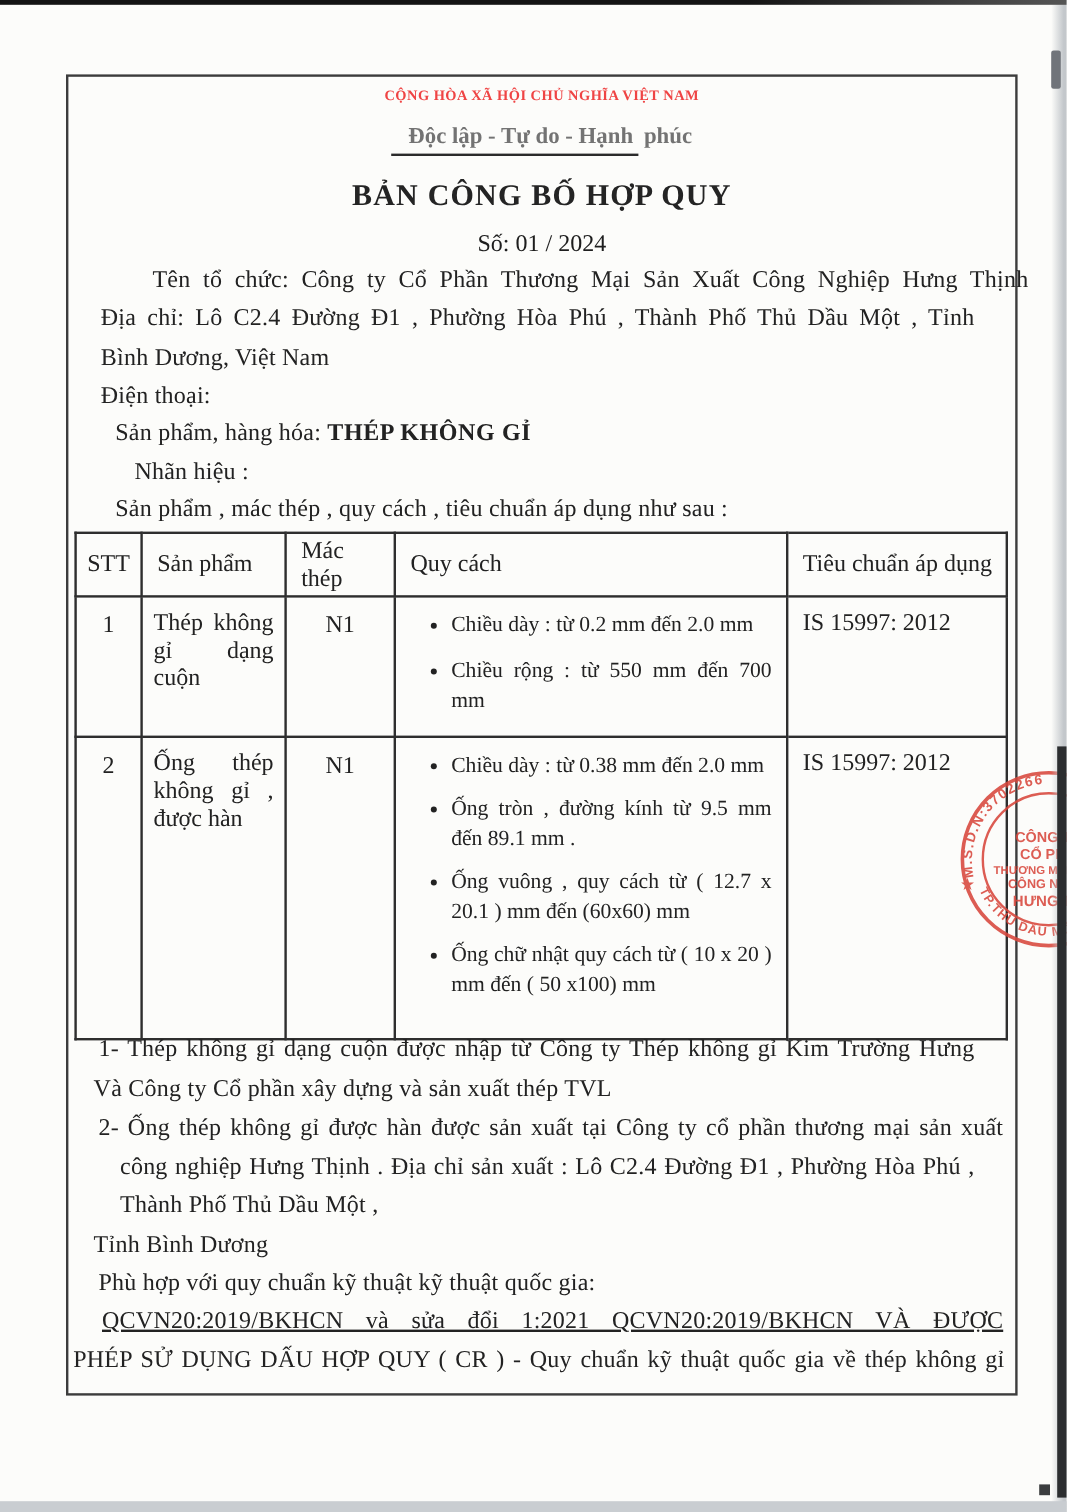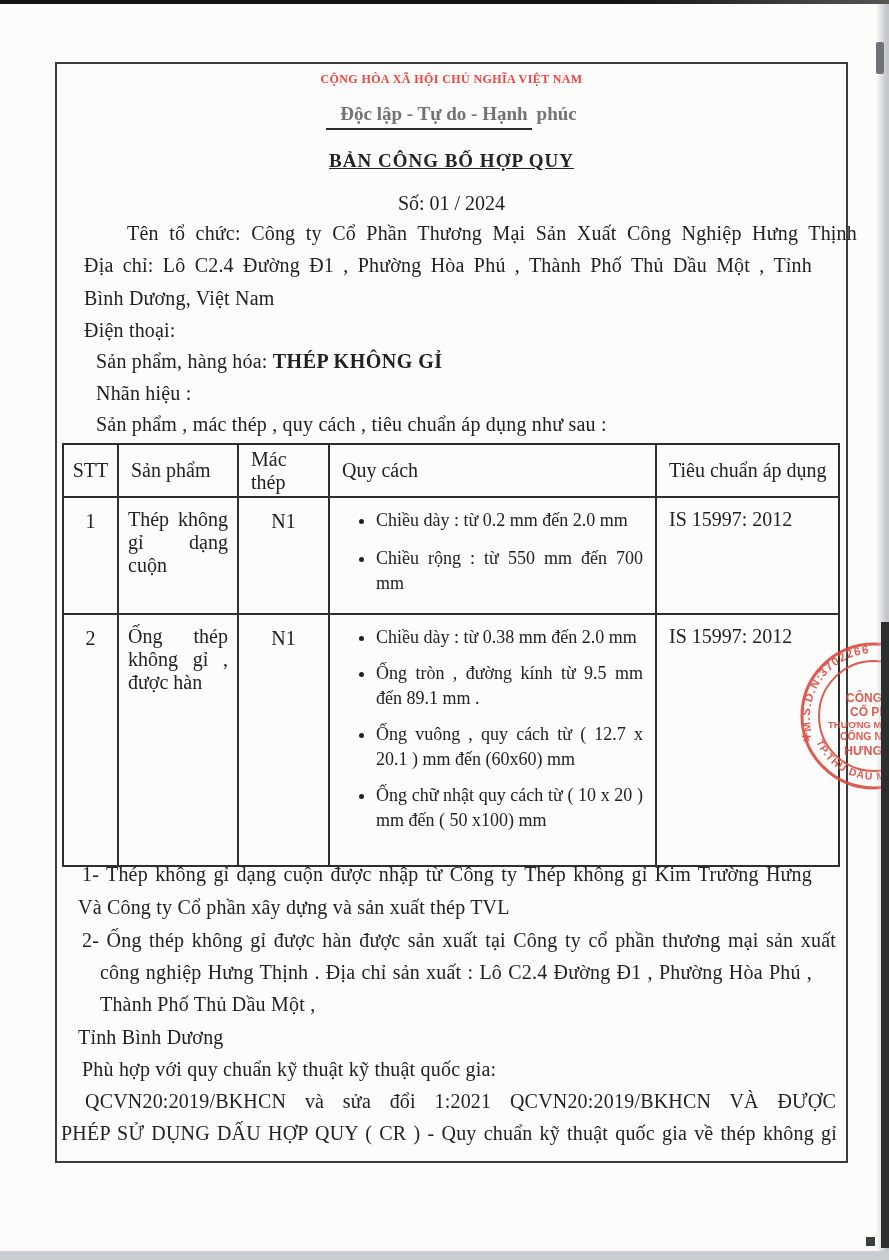--- a/index.html
+++ b/index.html
@@ -17,32 +17,32 @@
   .scan-bottom{position:absolute;left:0;top:1251px;width:889px;height:9px;background:#c9cdd1;z-index:9;}
   .scan-dot-br{position:absolute;left:866px;top:1237px;width:9px;height:9px;background:#3b3d3f;z-index:10;}
   
   .frame{position:absolute;left:55px;top:62px;width:789px;height:1097px;border:2px solid #3c3c3c;}
   
   .cline{position:absolute;left:55px;width:793px;text-align:center;}
   .national-title{top:72px;font-size:12px;font-weight:bold;letter-spacing:.4px;color:#ef4444;}
   .motto{top:103px;font-size:19px;font-weight:bold;color:#737373;}
   .motto .ul{display:inline-block;border-bottom:2.5px solid #2b2b2b;padding:0 4px 3px 14px;}
   .motto .tail{padding-left:5px;}
-  .doc-title{top:150px;font-size:19px;font-weight:bold;letter-spacing:1px;color:#242424;text-decoration:underline;}
+  .doc-title{top:150px;font-size:25px;font-weight:bold;letter-spacing:1px;color:#242424;}
   .doc-number{top:192px;font-size:20px;}
   
   .bline{position:absolute;font-size:20px;color:#222;letter-spacing:.2px;white-space:nowrap;}
   .just{white-space:normal;text-align:justify;text-align-last:justify;}
   .org{left:84px;top:222px;width:730px;margin-left:43px;}
   .addr1{left:84px;top:254px;width:728px;}
   .addr2{left:84px;top:287px;}
   .phone{left:84px;top:319px;}
   .product{left:96px;top:350px;}
   .product b{letter-spacing:.5px;}
-  .brand{left:96px;top:382px;}
+  .brand{left:112px;top:382px;}
   .intro{left:96px;top:413px;}
   
   table.spec{position:absolute;left:62px;top:443px;width:776px;border-collapse:collapse;table-layout:fixed;}
   table.spec th,table.spec td{border:2px solid #2e2e2e;font-size:20px;font-weight:normal;vertical-align:top;color:#222;}
   table.spec th{height:47px;text-align:left;vertical-align:middle;padding:2px 8px 2px 12px;}
   table.spec th.c{text-align:center;padding:2px 2px;}
   td.stt{ text-align:center;padding-top:12px;}
   td.sp{ text-align:justify;padding:10px 9px;}
   td.mac{text-align:center;padding-top:12px;}
   td.qc{padding:4px 4px 4px 0;}
@@ -53,21 +53,21 @@
   td.qc li{font-size:18px;text-align:justify;padding-right:8px;margin:0 0 13px;line-height:25px;}
   tr.r2 td.qc li{margin-bottom:11px;}
   
   .n1a{left:82px;top:863px;width:730px;}
   .n1b{left:78px;top:896px;}
   .n2a{left:82px;top:929px;width:754px;}
   .n2b{left:100px;top:961px;width:712px;}
   .n2c{left:100px;top:993px;}
   .prov{left:78px;top:1026px;}
   .conf{left:82px;top:1058px;}
-  .qcvn1{left:85px;top:1090px;width:751px;}
+  .qcvn1{left:85px;top:1090px;width:751px;text-decoration:underline;}
   .qcvn2{left:61px;top:1122px;width:776px;}
   
   svg.stamp{position:absolute;left:794px;top:636px;width:160px;height:160px;z-index:5;opacity:.88;}
   svg.stamp text{font-family:"Liberation Sans","DejaVu Sans",sans-serif;font-weight:bold;}
 </style>
 </head>
 <body>
 
 <div class="page">
 

